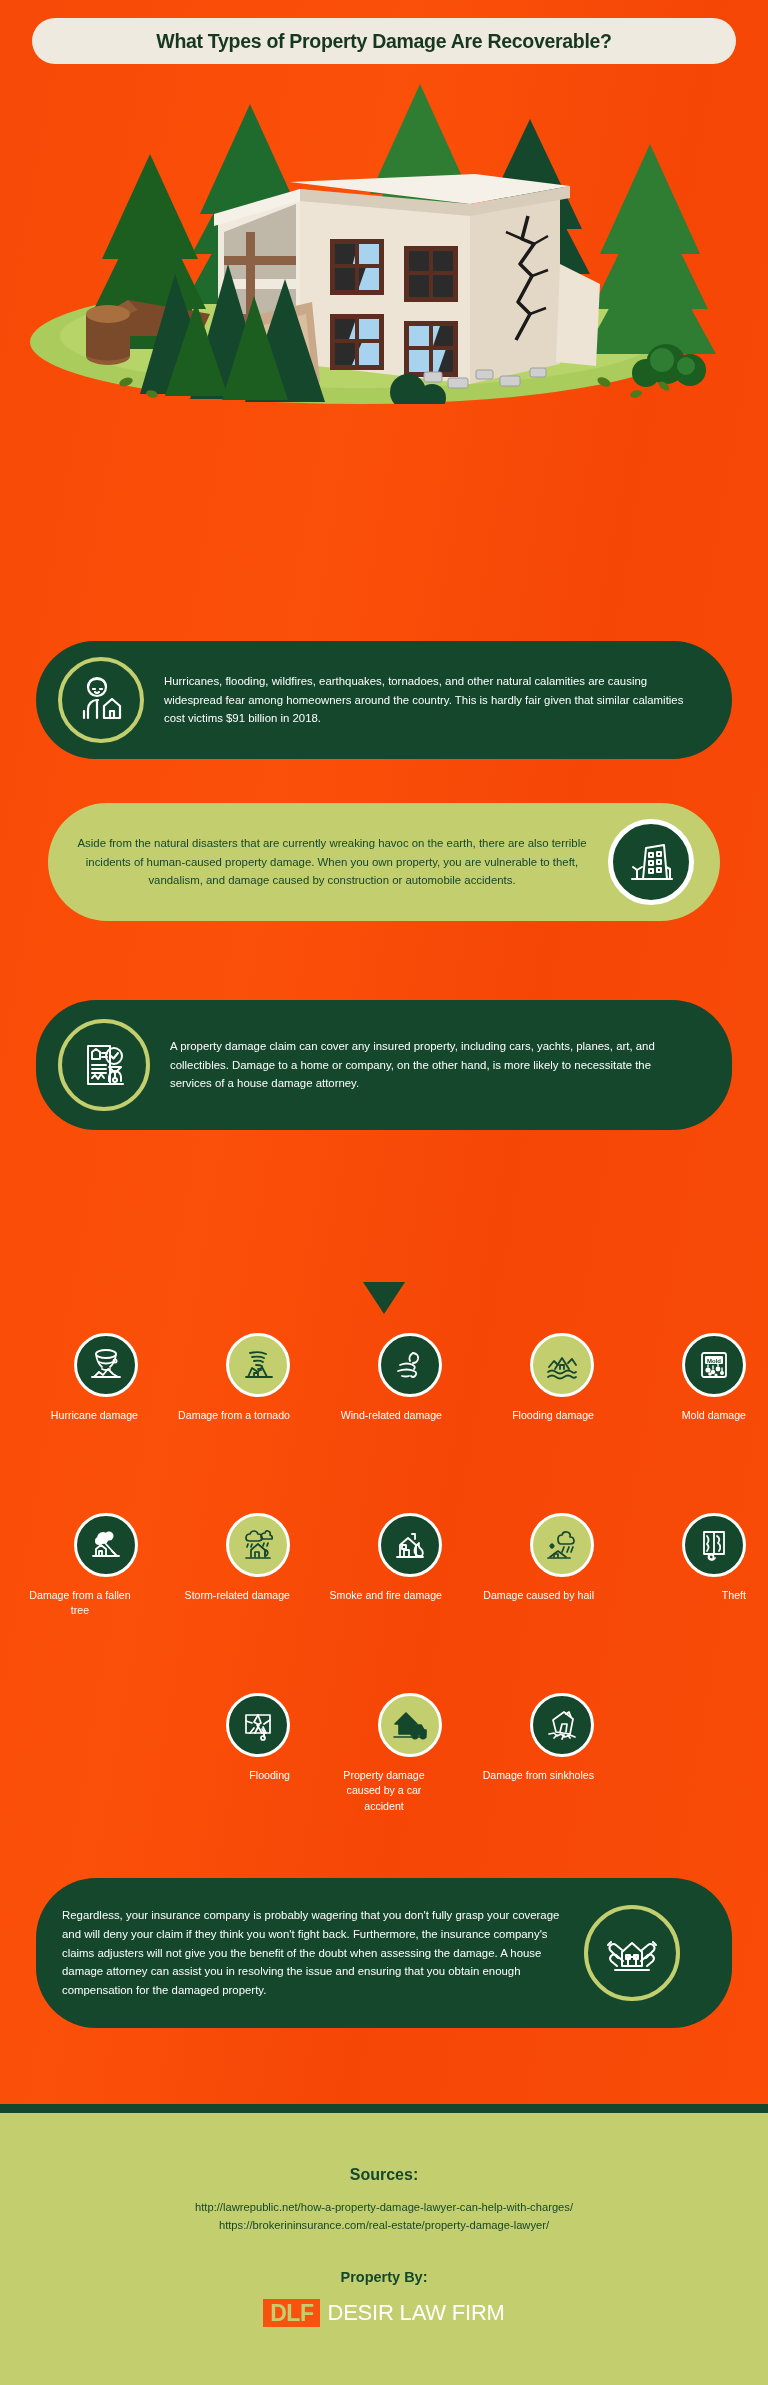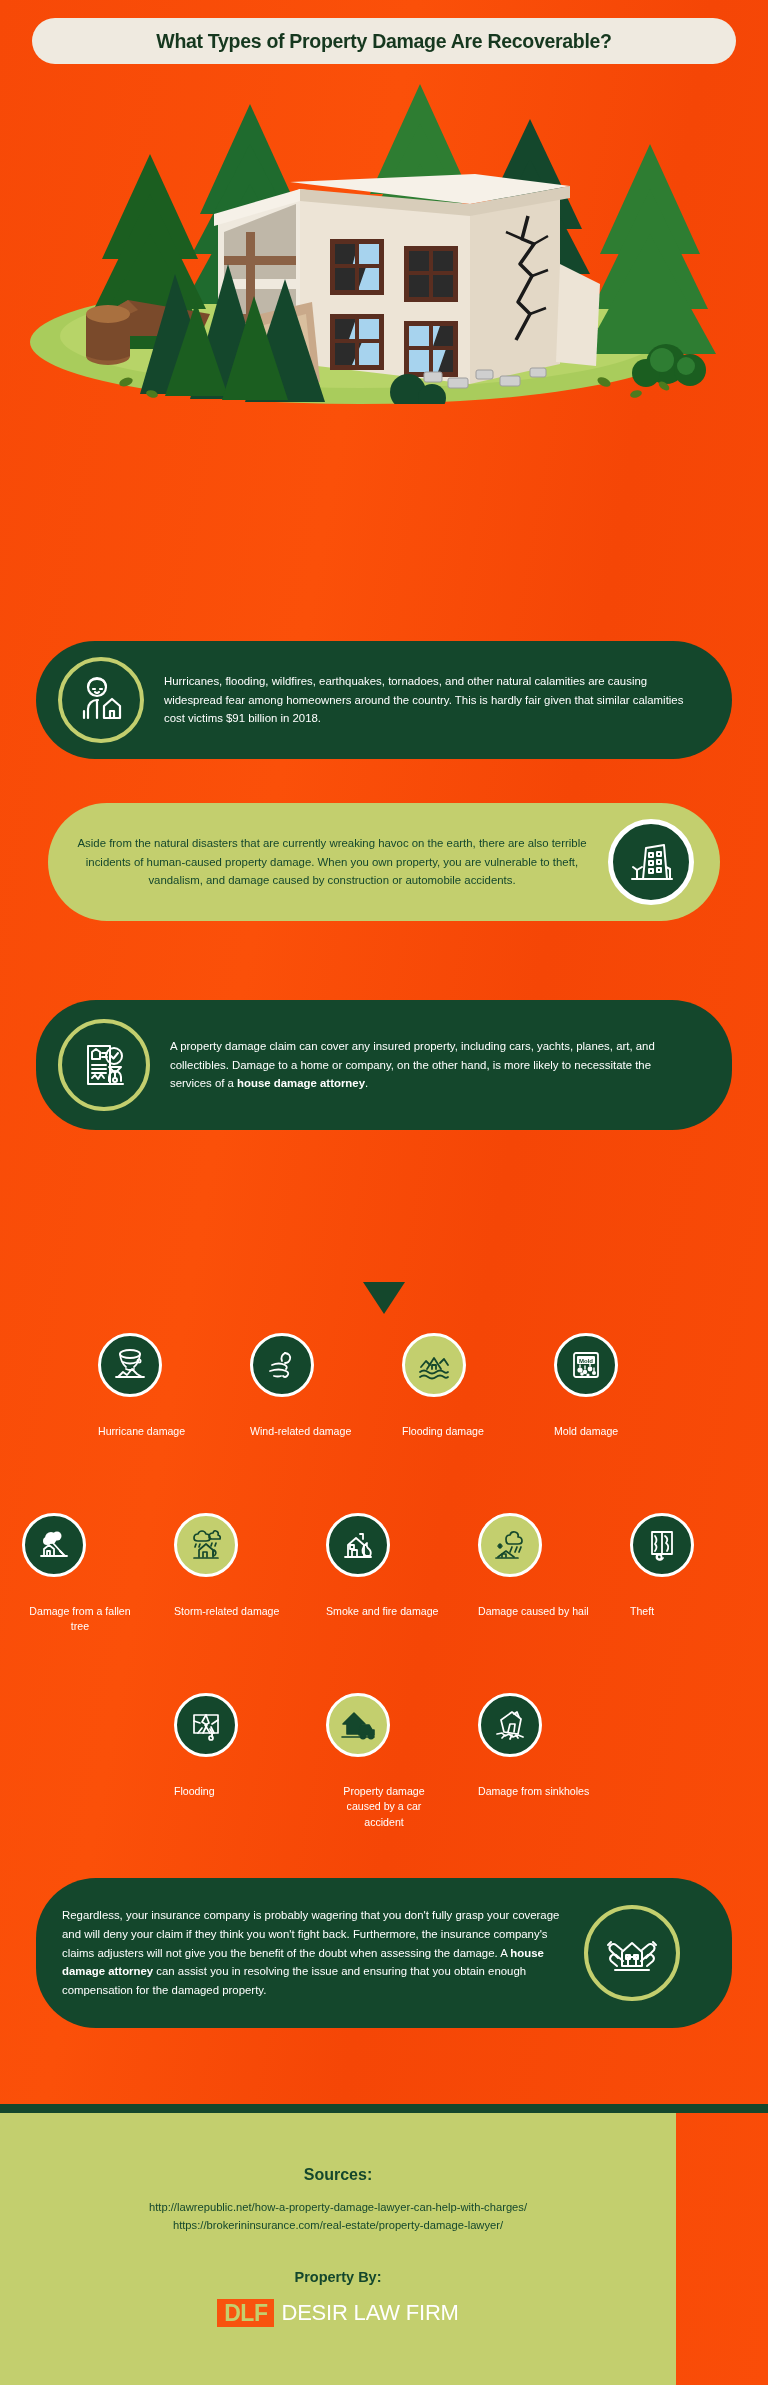--- a/index.html
+++ b/index.html
@@ -58,21 +58,21 @@
     flex: 0 0 auto;
     border-radius: 50%;
     display: flex; align-items: center; justify-content: center;
   }
   .ring-olive { border: 4px solid #C3CF6E; background: #14472C; }
   .ring-white { border: 5px solid #FFFFFF; background: #14472C; }
 
   .card-text { font-size: 11.4px; line-height: 1.65; }
   .card.dark  .card-text { color: #FFFFFF; }
   .card.light .card-text { color: #14472C; }
-  .card-text b { font-weight: bold; }
+  .card-text b { font-weight: normal; }
 
   
   #card1 { top: 641px; left: 36px; width: 696px; height: 118px; padding: 0 26px 0 22px; }
   #card1 .card-icon { width: 86px; height: 86px; margin-right: 20px; }
   #card1 .card-text { width: 520px; }
 
   #card2 { top: 803px; left: 48px; width: 672px; height: 118px; padding: 0 14px 0 26px; }
   #card2 .card-icon { width: 86px; height: 86px; margin-left: 18px; }
   #card2 .card-text { width: 516px; text-align: center; }
 
@@ -99,21 +99,21 @@
 
   
   .grid { position: absolute; left: 0; width: 768px; }
   #grid-row1 { top: 1333px; }
   #grid-row2 { top: 1513px; }
   #grid-row3 { top: 1693px; }
 
   .grid-row { display: flex; justify-content: center; gap: 36px; }
   .grid-row.row3 { gap: 36px; }
 
-  .grid-item { width: 116px; display: flex; flex-direction: column; align-items: flex-start; gap: 16px; }
+  .grid-item { width: 116px; display: flex; flex-direction: column; align-items: flex-end; }
 
   .grid-circle {
     width: 64px; height: 64px;
     border-radius: 50%;
     border: 3px solid #FFFFFF;
     display: flex; align-items: center; justify-content: center;
     margin-bottom: 11px;
   }
   .grid-circle.dark  { background: #14472C; }
   .grid-circle.light { background: #C3CF6E; }
@@ -124,21 +124,21 @@
     line-height: 1.45;
     text-align: center;
     font-weight: 400;
   }
 
   
   .footer-rule { position: absolute; top: 2104px; left: 0; width: 768px; height: 9px; background: #14472C; }
   .footer {
     position: absolute;
     top: 2113px; left: 0;
-    width: 676px; height: 272px;
+    width: 768px; height: 272px;
     background: #C3CF6E;
     display: flex; flex-direction: column; align-items: center;
   }
   .sources-title { margin-top: 53px; color: #14472C; font-size: 16px; font-weight: bold; }
   .sources-list { margin-top: 14px; text-align: center; color: #14472C; font-size: 11.2px; line-height: 1.65; }
   .presented { margin-top: 34px; color: #14472C; font-size: 14.5px; font-weight: bold; }
   .logo { margin-top: 14px; display: flex; align-items: center; }
   .logo-badge {
     background: #F8530E;
     color: #C3CF6E;
@@ -369,20 +369,35 @@
             <path d="M11 15 q7 3 14 0"></path>
             <path d="M14 22 q4 2 8 0"></path>
             <path d="M6 30 l5 -5 l4 3 l5 -6 l5 5 l5 3"></path>
             <path d="M4 30 h28"></path>
             <circle cx="27" cy="14" r="1.6"></circle>
           </svg>
         </div>
         <div class="grid-label">Hurricane damage</div>
       </div>
 
+      <div class="grid-item">
+        <div class="grid-circle light">
+          <svg width="36" height="36" viewBox="0 0 36 36" fill="none" stroke="#14472C" stroke-width="1.8" stroke-linecap="round" stroke-linejoin="round">
+            <path d="M10 6 q10 -2 16 1"></path>
+            <path d="M12 10 q8 -1 12 1"></path>
+            <path d="M14 14 q6 -1 9 1"></path>
+            <path d="M16 18 q4 0 6 1"></path>
+            <path d="M18 22 q2 0 3 1"></path>
+            <path d="M8 30 l4 -9 l6 4 l4 -5 l5 10"></path>
+            <path d="M6 30 h26"></path>
+            <path d="M14 26 h4 v4 h-4 z"></path>
+          </svg>
+        </div>
+        <div class="grid-label">Damage from a tornado</div>
+      </div>
 
       <div class="grid-item">
         <div class="grid-circle dark">
           <svg width="36" height="36" viewBox="0 0 36 36" fill="none" stroke="#FFFFFF" stroke-width="1.8" stroke-linecap="round" stroke-linejoin="round">
             <path d="M21 6 q6 1 5 6 q-1 4 -5 4"></path>
             <path d="M21 6 q-5 3 -3 8"></path>
             <path d="M8 18 q7 -3 13 0 q3 2 1 4"></path>
             <path d="M6 24 q9 -3 16 0 q4 2 1 5 q-2 2 -4 0"></path>
             <path d="M10 29 q4 1 7 0"></path>
           </svg>

